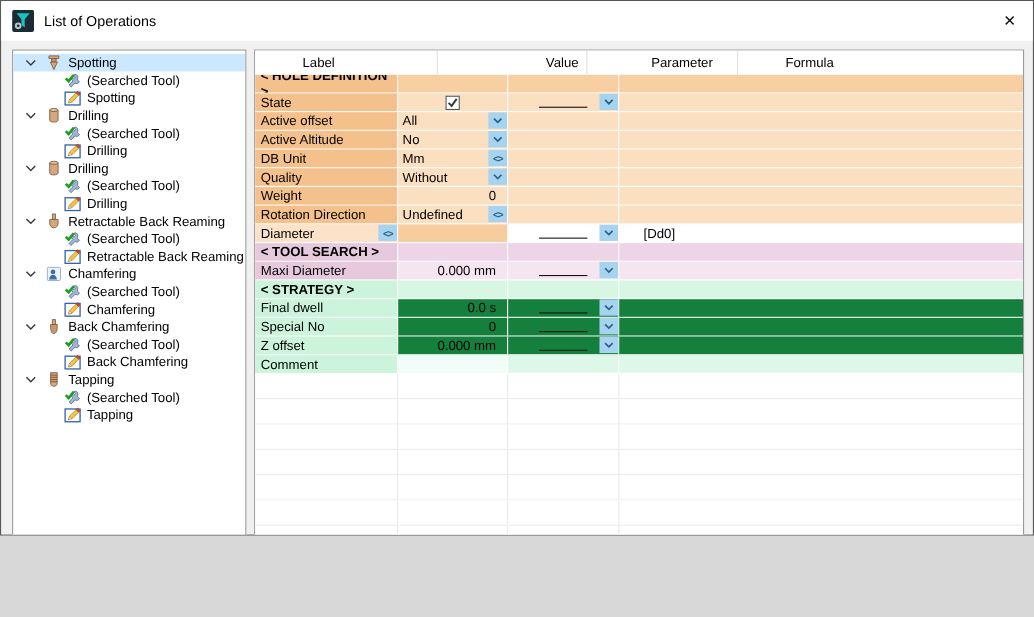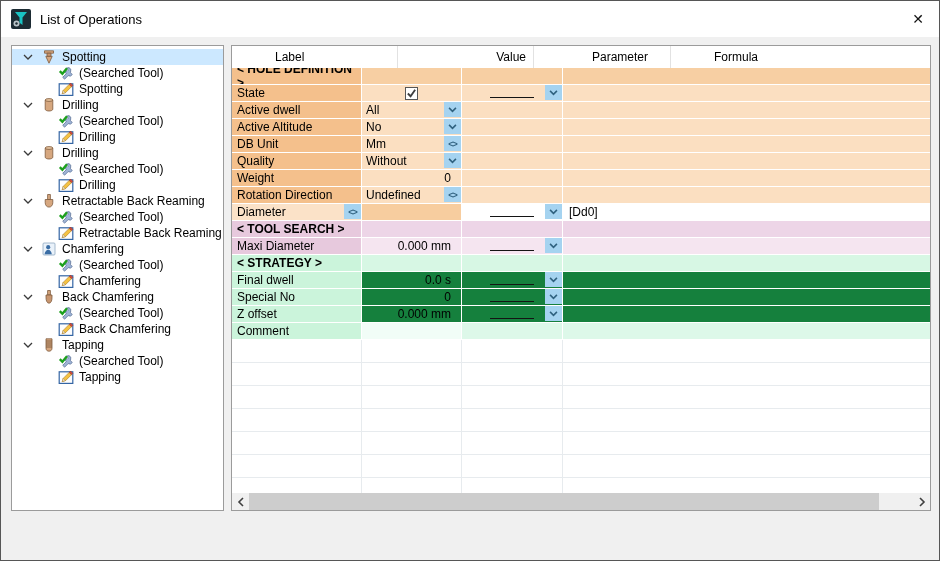--- a/index.html
+++ b/index.html
@@ -1,16 +1,16 @@
 <!DOCTYPE html>
 <html><head>
 <meta charset="utf-8">
 <style>
   html,body{margin:0;padding:0;background:#d8d8d8;}
-  .dialog{position:relative;width:940px;height:561px;background:#F0F0F0;
+  .dialog{position:relative;width:940px;height:487px;background:#F0F0F0;
     border:1px solid #565656;box-sizing:border-box;overflow:hidden;
     font-family:"Liberation Sans",sans-serif;font-size:12px;color:#000;}
   
   .titlebar{position:absolute;top:0;left:0;right:0;height:36px;background:#FFF;
     display:flex;align-items:center;padding:0 10px;box-sizing:border-box;}
   .app-icon{width:20px;height:20px;display:inline-flex;}
   .wtitle{margin-left:9px;font-size:13px;}
   .close-btn{margin-left:auto;width:22px;height:22px;display:flex;align-items:center;
     justify-content:center;font-size:14px;color:#111;cursor:default;}
   
@@ -35,21 +35,21 @@
   .hcell.c1{width:100px;justify-content:flex-end;}
   .hcell.c2{width:101px;justify-content:center;}
   .hcell.c3{flex:1;border-right:none;}
   .grid-body{position:absolute;top:22px;left:0;right:0;bottom:17px;overflow:hidden;}
   .trow{display:flex;height:17px;box-sizing:border-box;}
   .cell{box-sizing:border-box;position:relative;display:flex;align-items:center;
     border-right:1px solid #FFF;border-bottom:1px solid #FFF;overflow:hidden;font-size:12px;}
   .cell.c0{width:130px;padding-left:5px;}
   .cell.c1{width:100px;}
   .cell.c2{width:101px;justify-content:center;}
-  .cell.c3{flex:1;padding-left:6px;border-right:none;}
+  .cell.c3{flex:1;padding-left:22px;border-right:none;}
   .trow.section .c0{font-weight:bold;}
   
   .trow.orange .c0{background:#F4C08C;}
   .trow.orange .c1,.trow.orange .c2,.trow.orange .c3{background:#FBDFC1;}
   .trow.section.orange .c1,.trow.section.orange .c2,.trow.section.orange .c3{background:#F7CFA3;}
   
   .trow.pink .c0{background:#E7C9DD;}
   .trow.pink .c1,.trow.pink .c2,.trow.pink .c3{background:#F5E5F0;}
   .trow.section.pink .c1,.trow.section.pink .c2,.trow.section.pink .c3{background:#EDD5E7;}
   
@@ -381,21 +381,21 @@
             <span class="dd-btn">
               <svg width="9" height="6" viewBox="0 0 10 7">
                 <path d="M1 1l4 4 4-4" fill="none" stroke="#2F617F" stroke-width="1.8"></path>
               </svg>
             </span>
           </div>
           <div class="cell c3"></div>
         </div>
         <div class="trow orange">
           <div class="cell c0">
-            <span>Active dwell</span>
+            <span>Active offset</span>
           </div>
           <div class="cell c1">
             <span class="vtxt">All</span>
             <span class="dd-btn">
               <svg width="9" height="6" viewBox="0 0 10 7">
                 <path d="M1 1l4 4 4-4" fill="none" stroke="#2F617F" stroke-width="1.8"></path>
               </svg>
             </span>
           </div>
           <div class="cell c2"></div>

